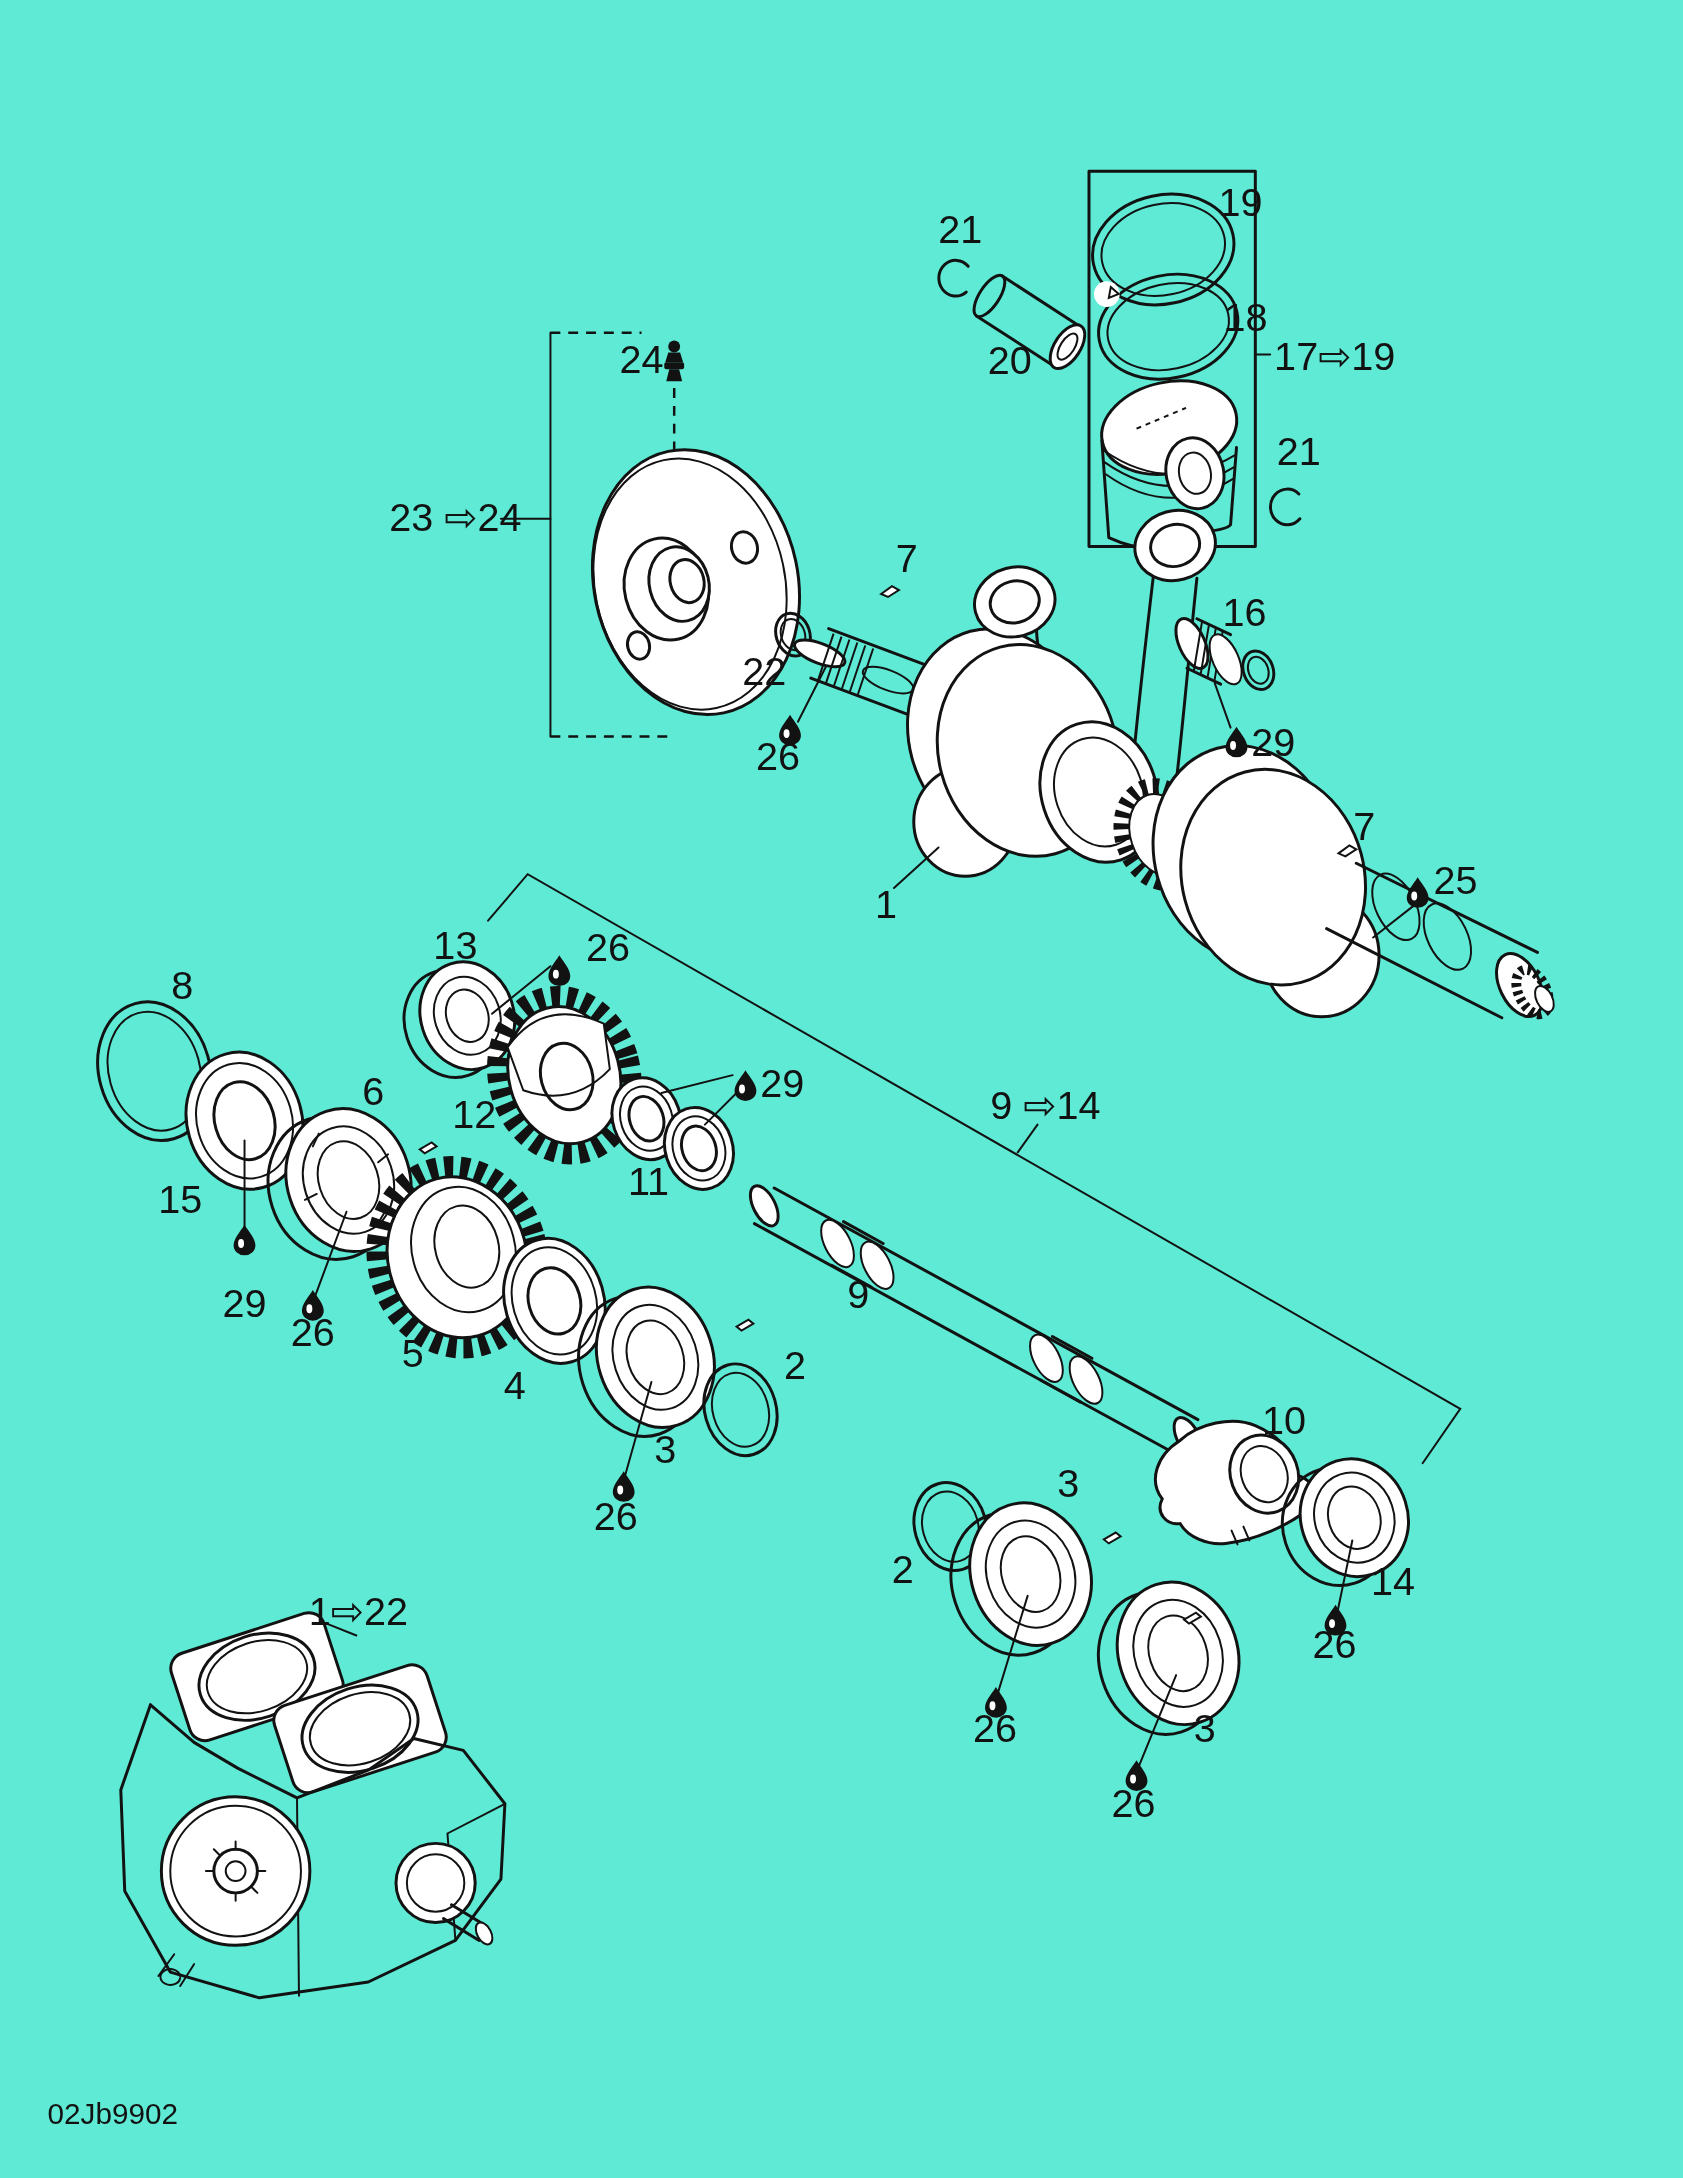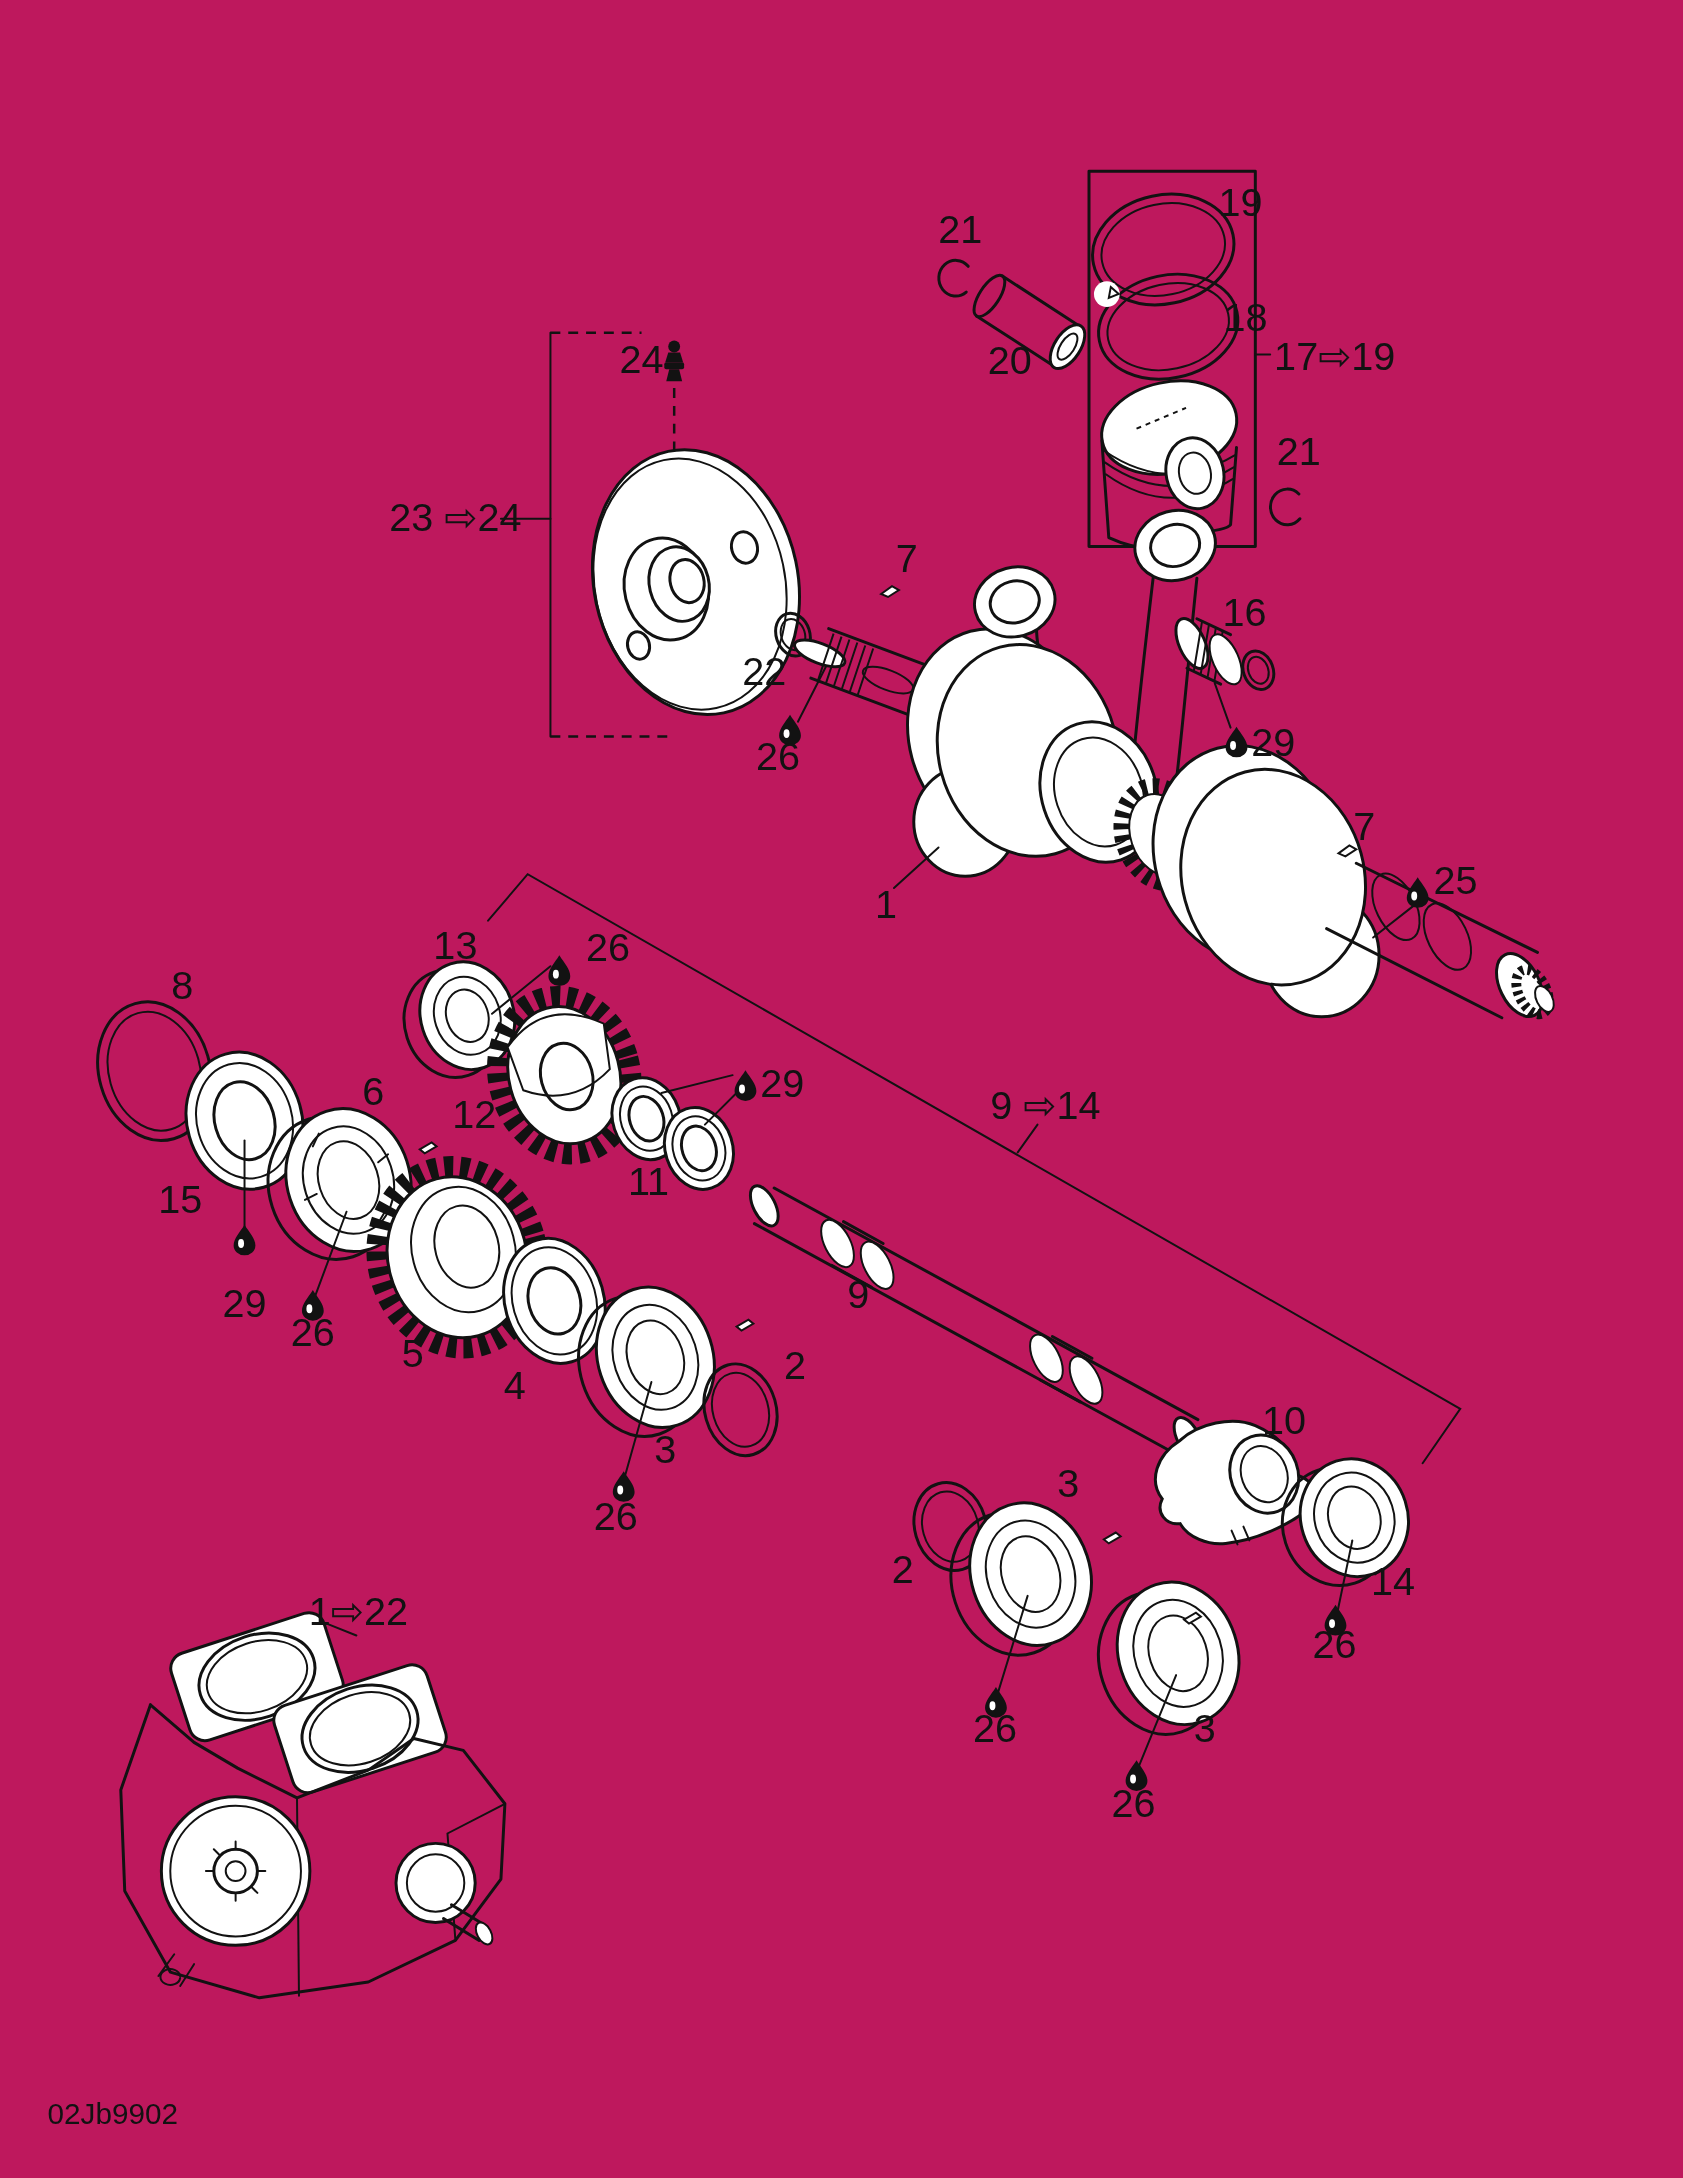--- a/index.html
+++ b/index.html
@@ -1,16 +1,16 @@
 <!DOCTYPE html>
 <html><head>
 <meta charset="utf-8">
 <style>
   html,body{margin:0;padding:0;background:#ffffff;}
-  .sheet{position:relative;width:1683px;height:2178px;background:#be185d;overflow:hidden;
+  .sheet{position:relative;width:1683px;height:2178px;background:#5eead4;overflow:hidden;
          font-family:"Liberation Sans", sans-serif;}
   svg{position:absolute;inset:0;}
   .ln{stroke:#121212;stroke-width:3;fill:none;stroke-linecap:round;stroke-linejoin:round;}
   .ln2{stroke:#121212;stroke-width:2;fill:none;stroke-linecap:round;}
   .fw{stroke:#121212;stroke-width:3;fill:#ffffff;}
   .fw2{stroke:#121212;stroke-width:2;fill:#ffffff;}
   .dk{fill:#121212;stroke:none;}
   .dash{stroke:#121212;stroke-width:2.5;fill:none;stroke-dasharray:10 8;}
   .teeth{stroke:#121212;fill:none;}
   .lbl{font-family:"Liberation Sans",sans-serif;font-size:40px;fill:#121212;}

